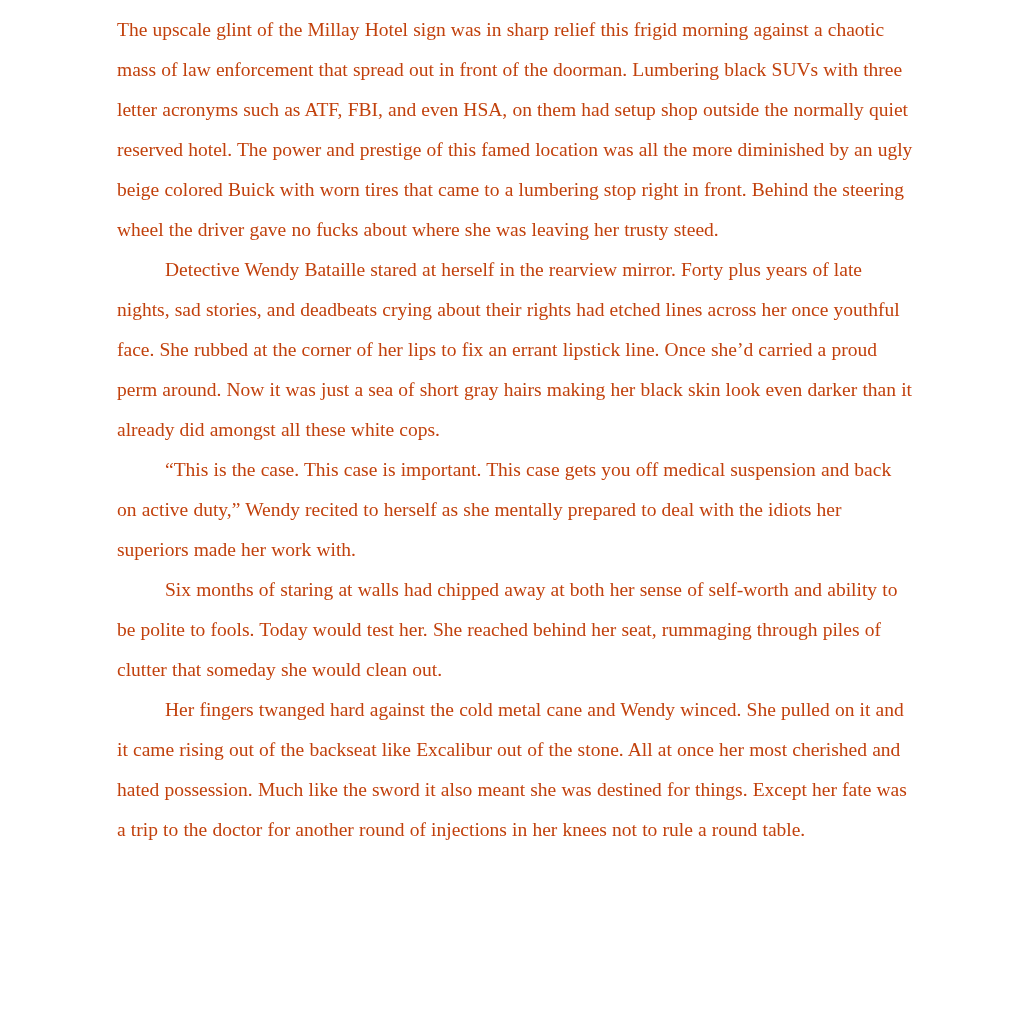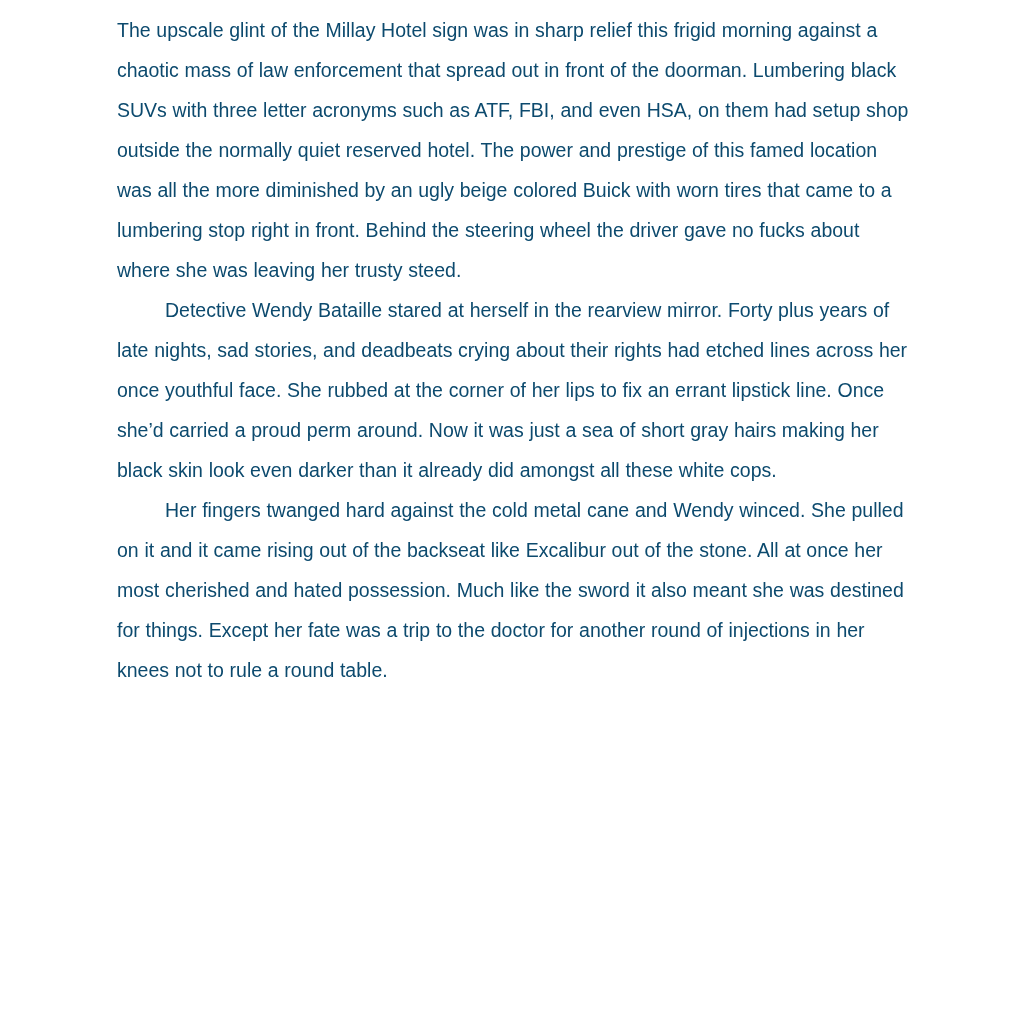--- a/index.html
+++ b/index.html
@@ -17,36 +17,39 @@
   .page {
     box-sizing: border-box;
     width: 1024px;
     height: 1015px;
     padding: 10px 110px 0 117px;
     background: #ffffff;
   }
   .doc-body {
     font-size: 19.5px;
     line-height: 40px;
-    color: #0c4a6e;
+    color: #c2410c;
     text-align: left;
     letter-spacing: 0.0px;
     word-spacing: 0.3px;
+    font-family: Liberation Serif, serif;
   }
   p.para {
     margin: 0;
     padding: 0;
     text-indent: 0;
   }
   p.para.indented {
     text-indent: 48px;
   }
 </style>
 </head>
 <body>
 
 <div class="page">
   <div class="doc-body">
     <p class="para">The upscale glint of the Millay Hotel sign was in sharp relief this frigid morning against a chaotic mass of law enforcement that spread out in front of the doorman. Lumbering black SUVs with three letter acronyms such as ATF, FBI, and even HSA, on them had setup shop outside the normally quiet reserved hotel. The power and prestige of this famed location was all the more diminished by an ugly beige colored Buick with worn tires that came to a lumbering stop right in front. Behind the steering wheel the driver gave no fucks about where she was leaving her trusty steed.</p>
     <p class="para indented">Detective Wendy Bataille stared at herself in the rearview mirror. Forty plus years of late nights, sad stories, and deadbeats crying about their rights had etched lines across her once youthful face. She rubbed at the corner of her lips to fix an errant lipstick line. Once she’d carried a proud perm around. Now it was just a sea of short gray hairs making her black skin look even darker than it already did amongst all these white cops.</p>
+    <p class="para indented">“This is the case. This case is important. This case gets you off medical suspension and back on active duty,” Wendy recited to herself as she mentally prepared to deal with the idiots her superiors made her work with.</p>
+    <p class="para indented">Six months of staring at walls had chipped away at both her sense of self-worth and ability to be polite to fools. Today would test her. She reached behind her seat, rummaging through piles of clutter that someday she would clean out.</p>
     <p class="para indented">Her fingers twanged hard against the cold metal cane and Wendy winced. She pulled on it and it came rising out of the backseat like Excalibur out of the stone. All at once her most cherished and hated possession. Much like the sword it also meant she was destined for things. Except her fate was a trip to the doctor for another round of injections in her knees not to rule a round table.</p>
   </div>
 </div>
 
 </body></html>

